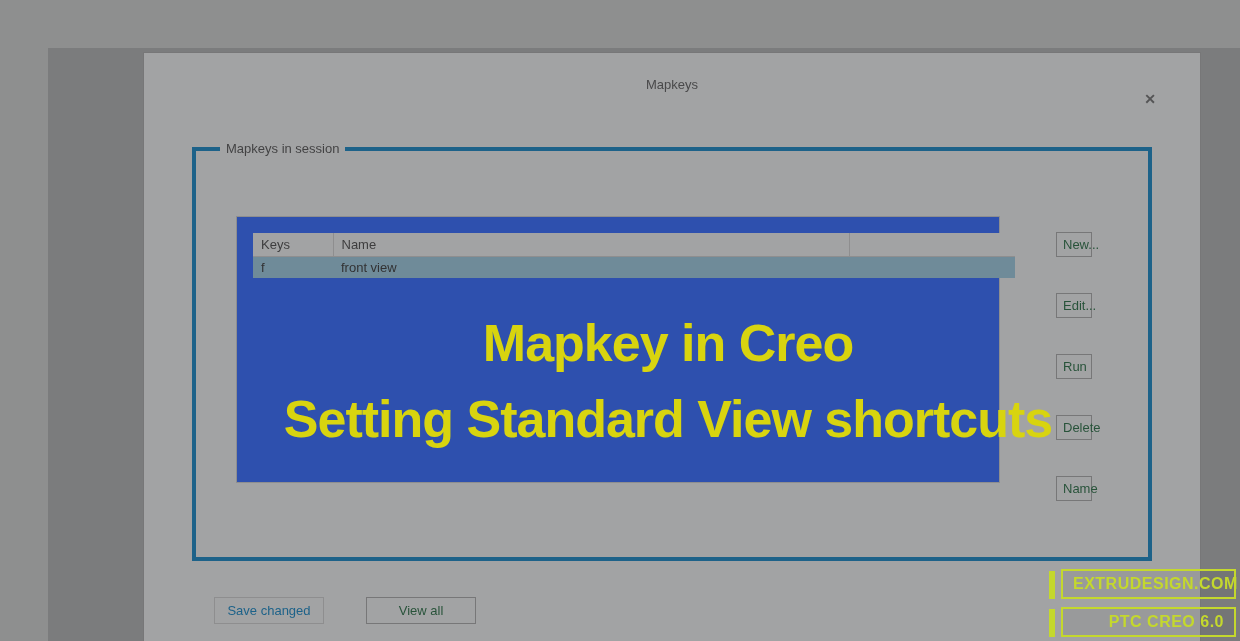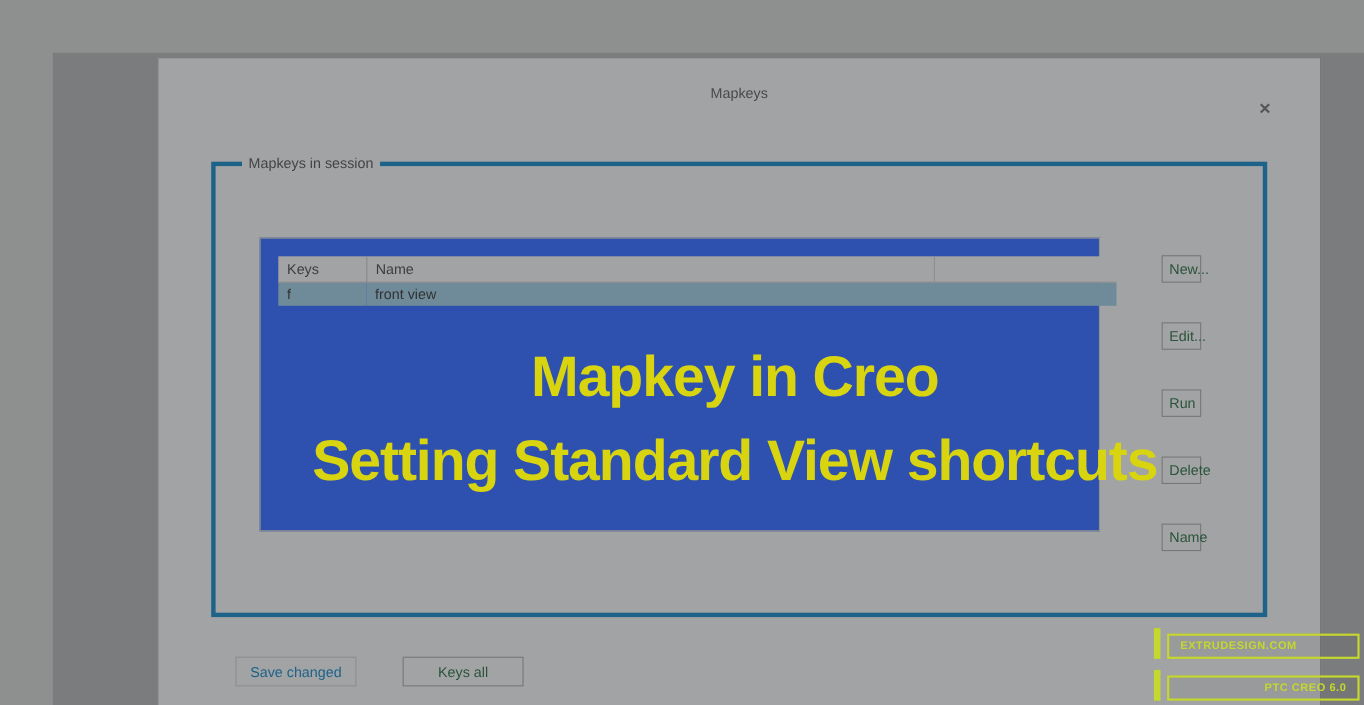--- a/index.html
+++ b/index.html
@@ -163,21 +163,21 @@
       letter-spacing: -1px;
       pointer-events: none;
     }
     .watermark-box {
       position: absolute;
       border: 2px solid #c4d82d;
       background: rgba(0,0,0,0.05);
       padding: 4px 10px;
       font-family: Arial, sans-serif;
       font-weight: bold;
-      font-size: 10px;
+      font-size: 16px;
       color: #c4d82d;
       letter-spacing: 0.5px;
     }
     .watermark-bar {
       position: absolute;
       background: #c4d82d;
       width: 6px;
     }
     .wm1 {
       right: 20px;
@@ -237,21 +237,21 @@
           <button class="btn">Run</button>
           <button class="btn">Delete</button>
           <button class="btn">Name</button>
         </div>
       </div>
     </fieldset>
 
 
     <div class="bottom-buttons">
       <button class="btn disabled">Save changed</button>
-      <button class="btn">Keys all</button>
+      <button class="btn">View all</button>
     </div>
 
   </div>
 </div>
 
 <div class="overlay-wrapper"></div>
 
 <div class="overlay-title">
   <div>Mapkey in Creo</div>
   <div>Setting Standard View shortcuts</div>

